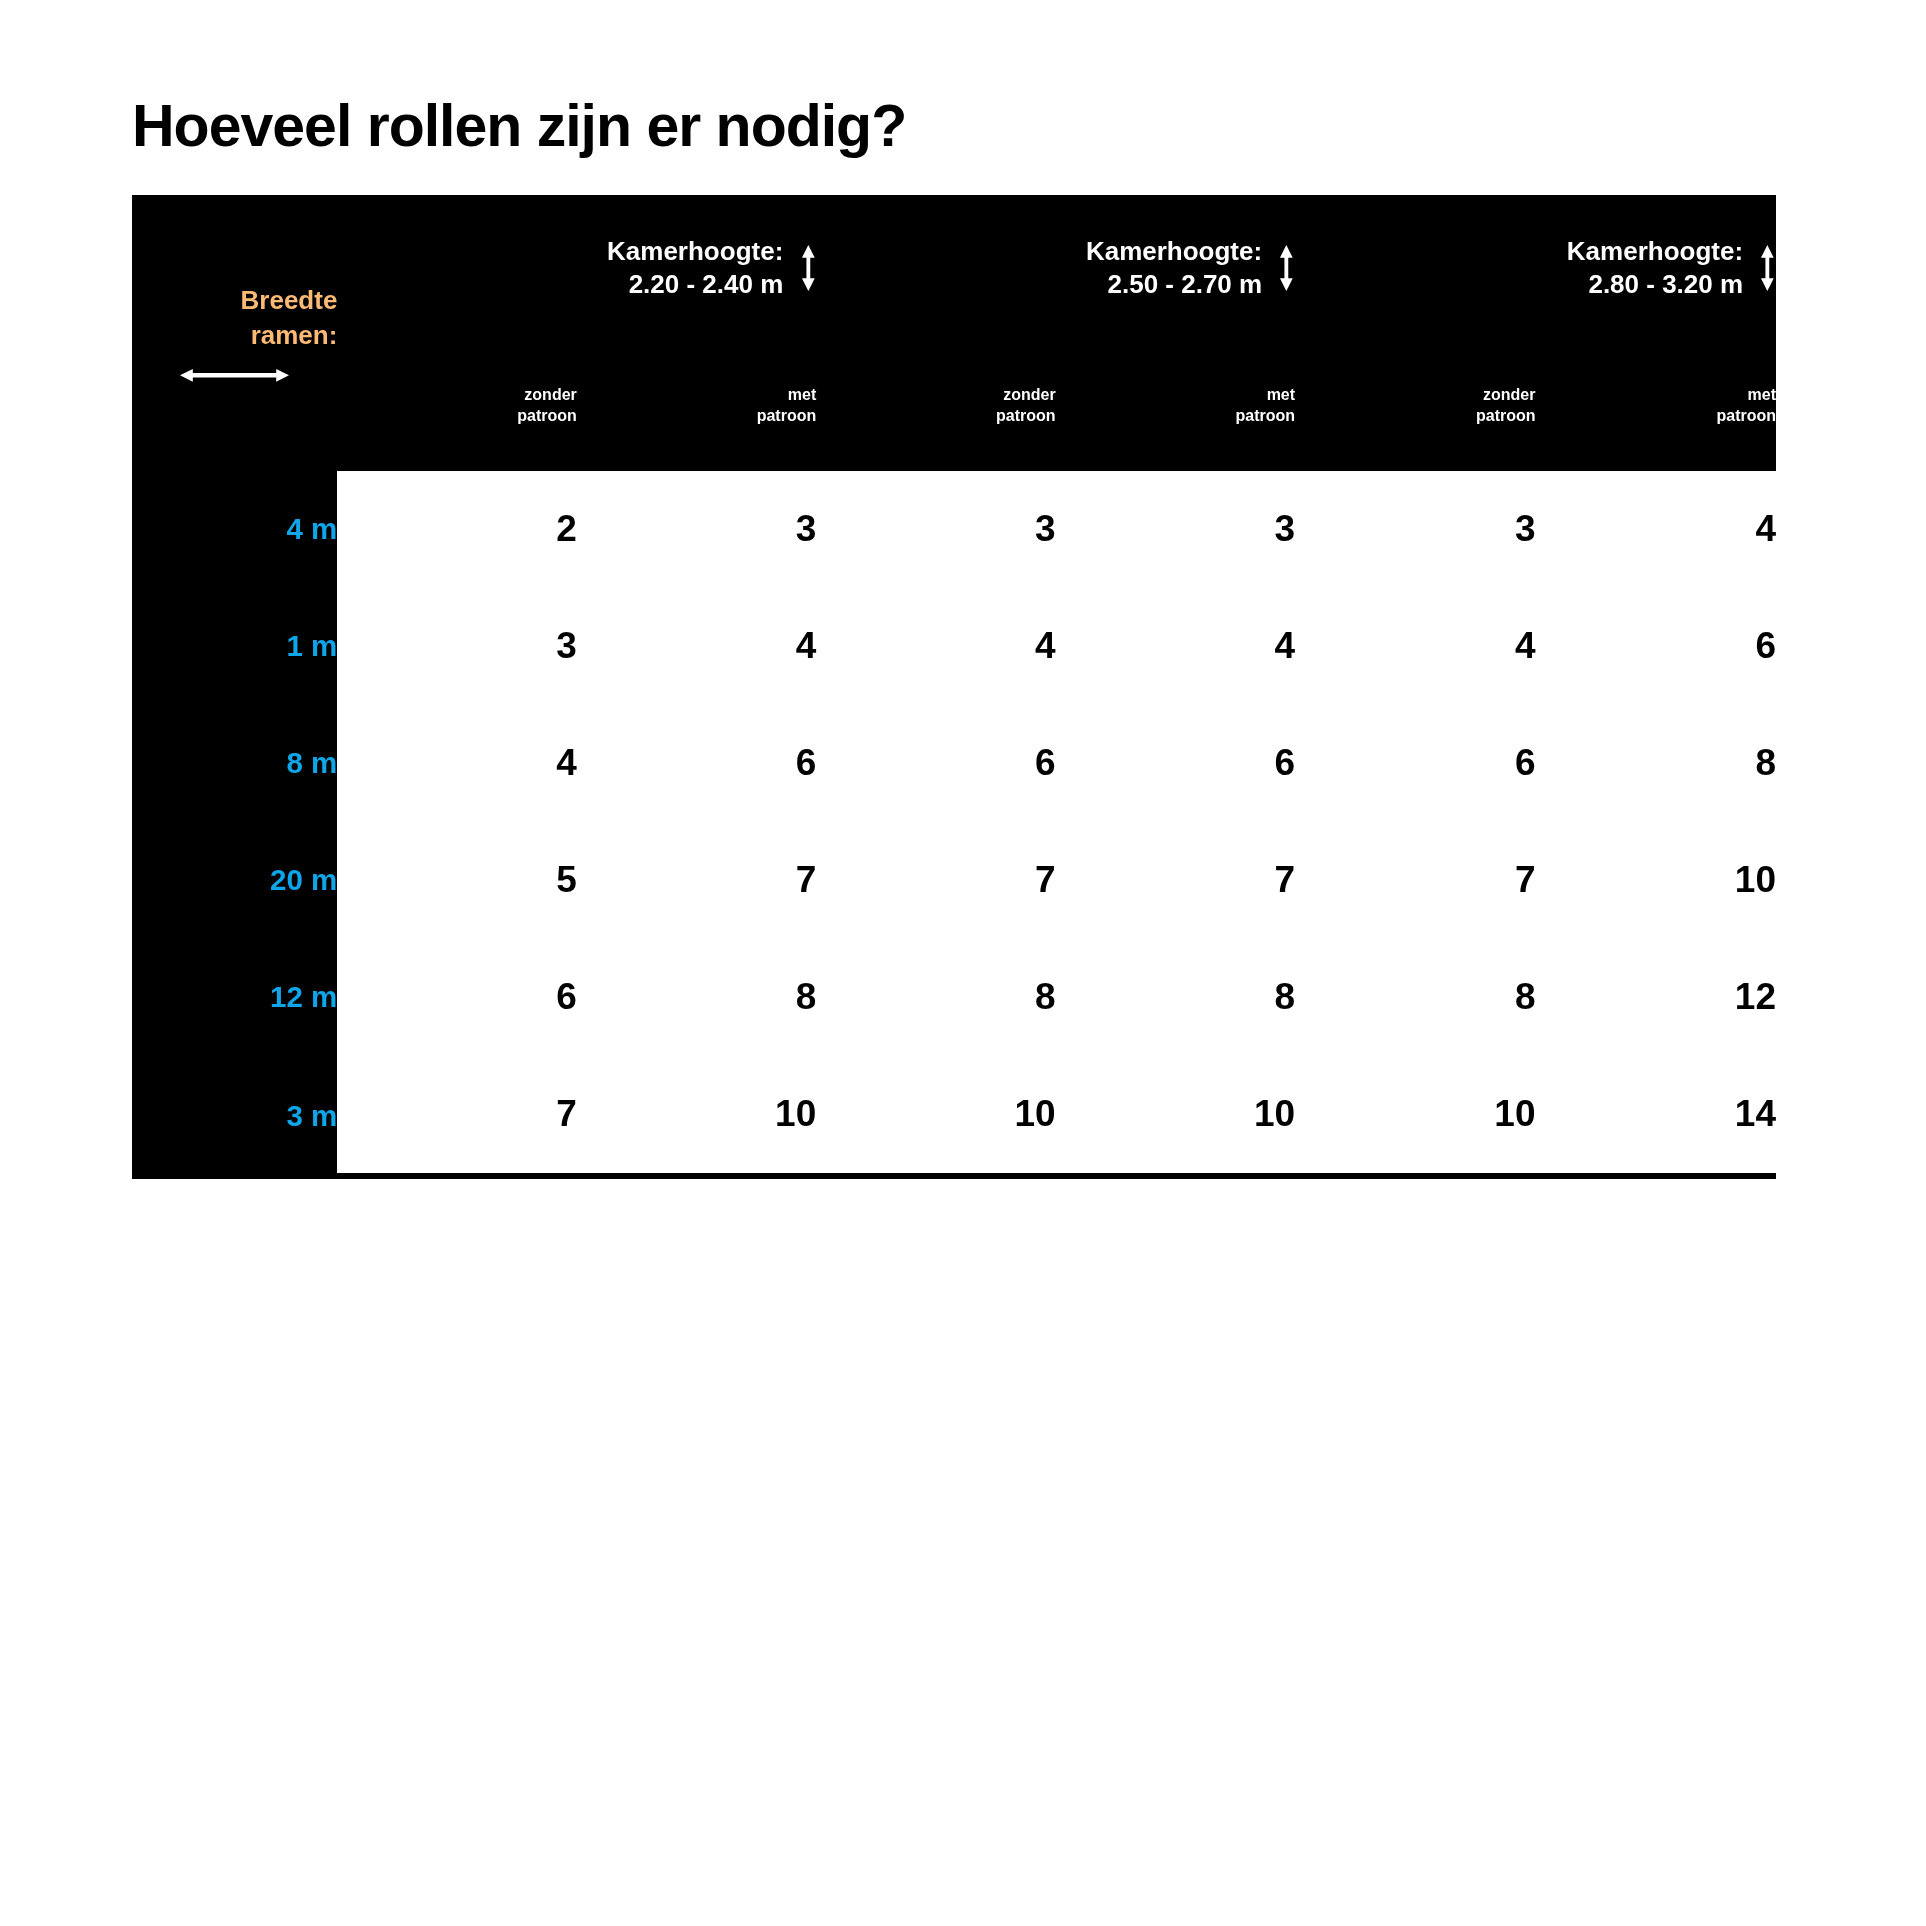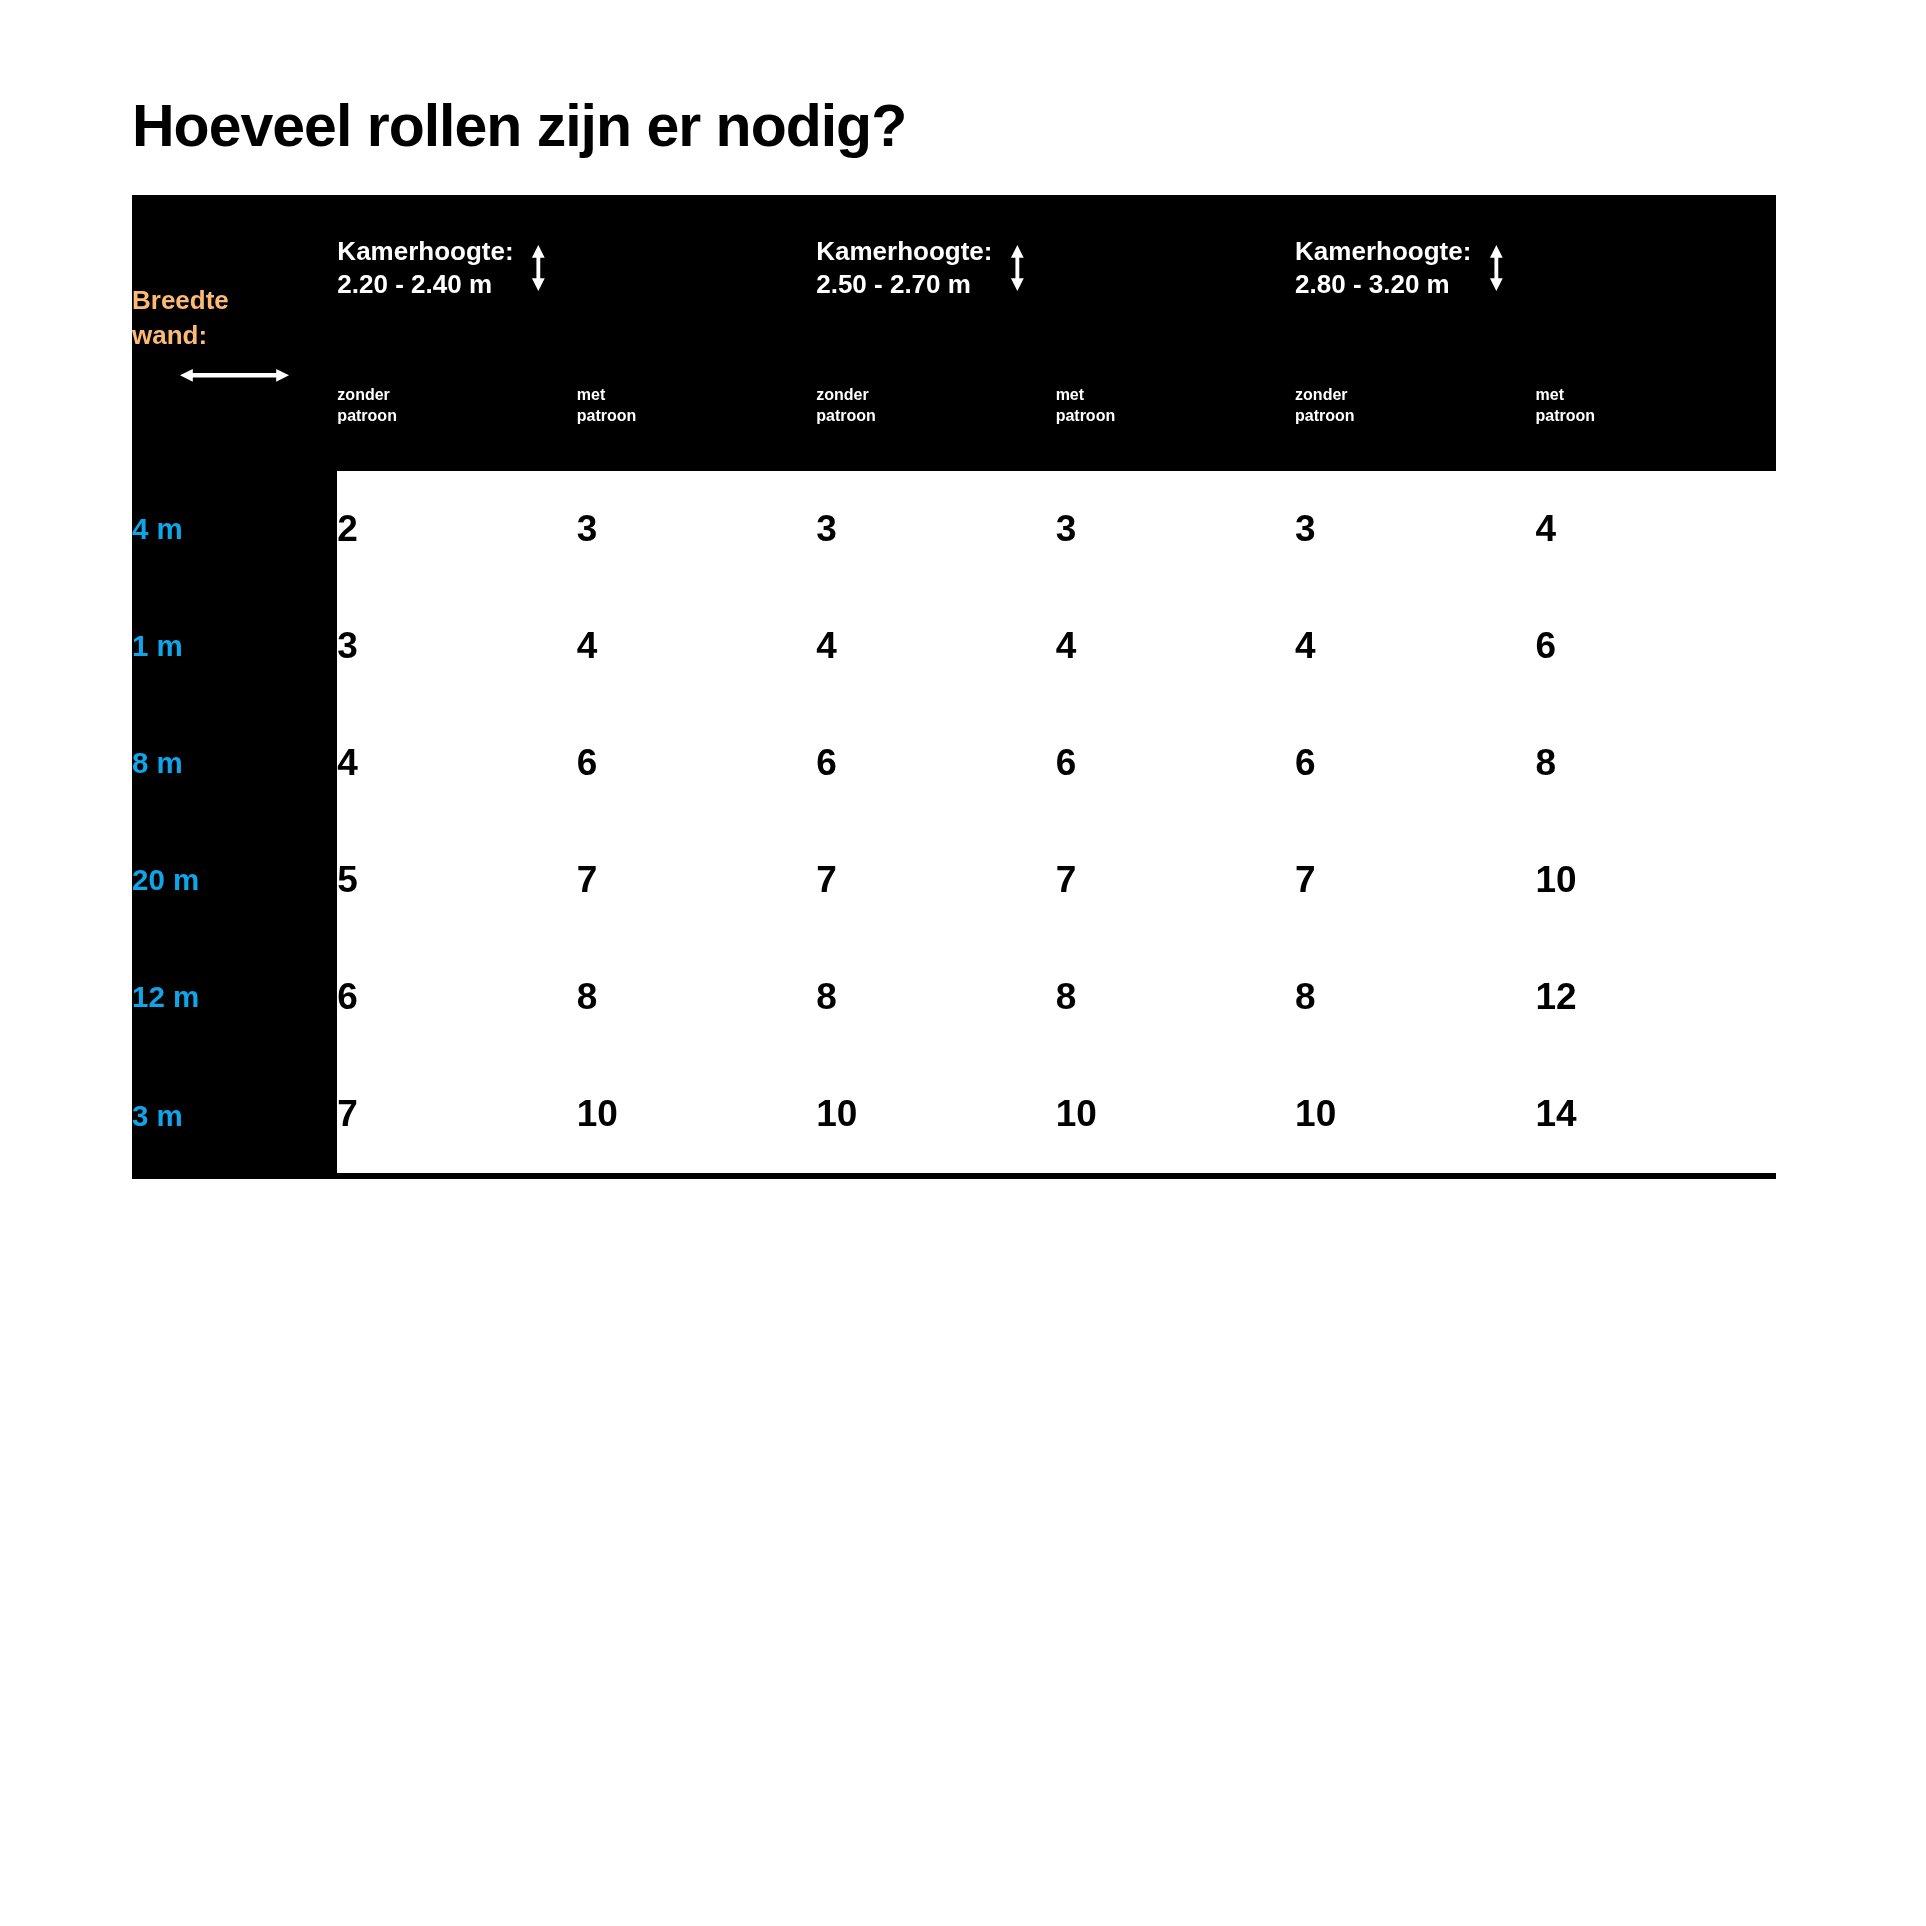--- a/index.html
+++ b/index.html
@@ -59,21 +59,21 @@
     border-spacing: 0;
     width: 1644px;
     table-layout: fixed;
     background: #000;
   }
   table.rolls td, table.rolls th {
     padding: 0;
     margin: 8px;
     border: 0;
     vertical-align: middle;
-    text-align: left;
+    text-align: right;
   }
 
   
   .hdr-group {
     background: #000;
     color: #fff;
     font-size: 26px;
     font-weight: bold;
     line-height: 1.28;
     height: 146px;
@@ -165,21 +165,21 @@
         <col style="width:239px">
           <col style="width:239px">
         <col style="width:240px">
           <col style="width:240px">
       </colgroup>
       <thead>
         <tr>
           <td class="corner" rowspan="2">
             <div class="corner-label">
               <div>Breedte</div>
-              <div>wand:</div>
+              <div>ramen:</div>
             </div>
             <svg class="arrow-h" viewBox="0 0 170 26">
               <line x1="14" y1="13" x2="156" y2="13" stroke="#ffffff" stroke-width="7"></line>
               <polygon points="0,13 20,3 20,23" fill="#ffffff"></polygon>
               <polygon points="170,13 150,3 150,23" fill="#ffffff"></polygon>
             </svg>
           </td>
 
           <th class="hdr-group" colspan="2">
             <span class="grouptext">

